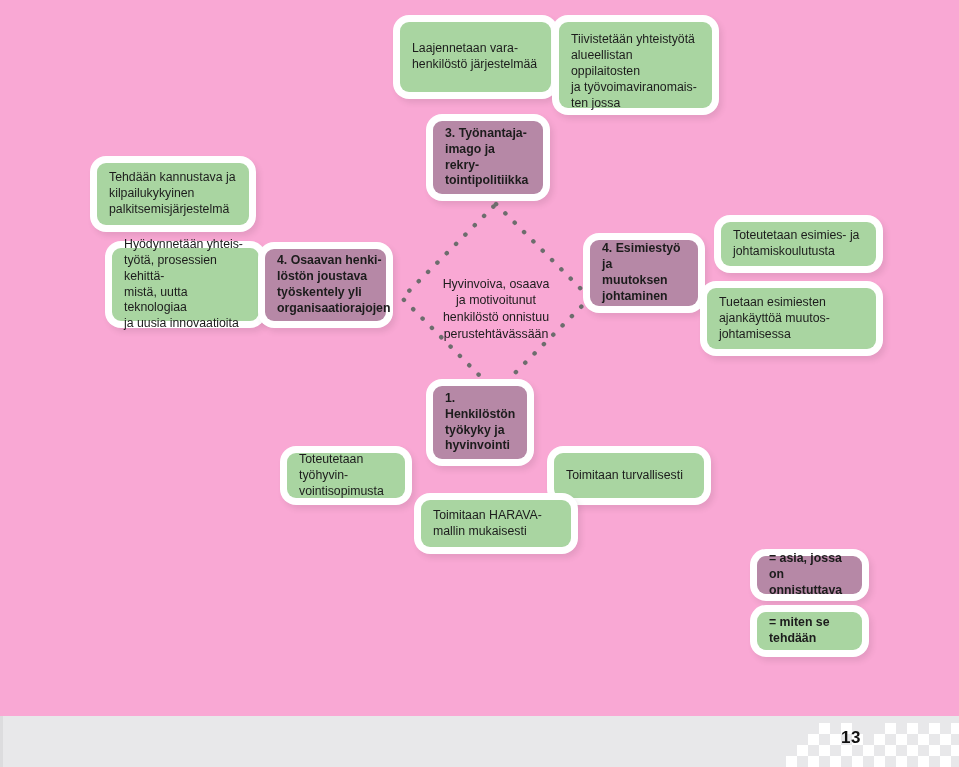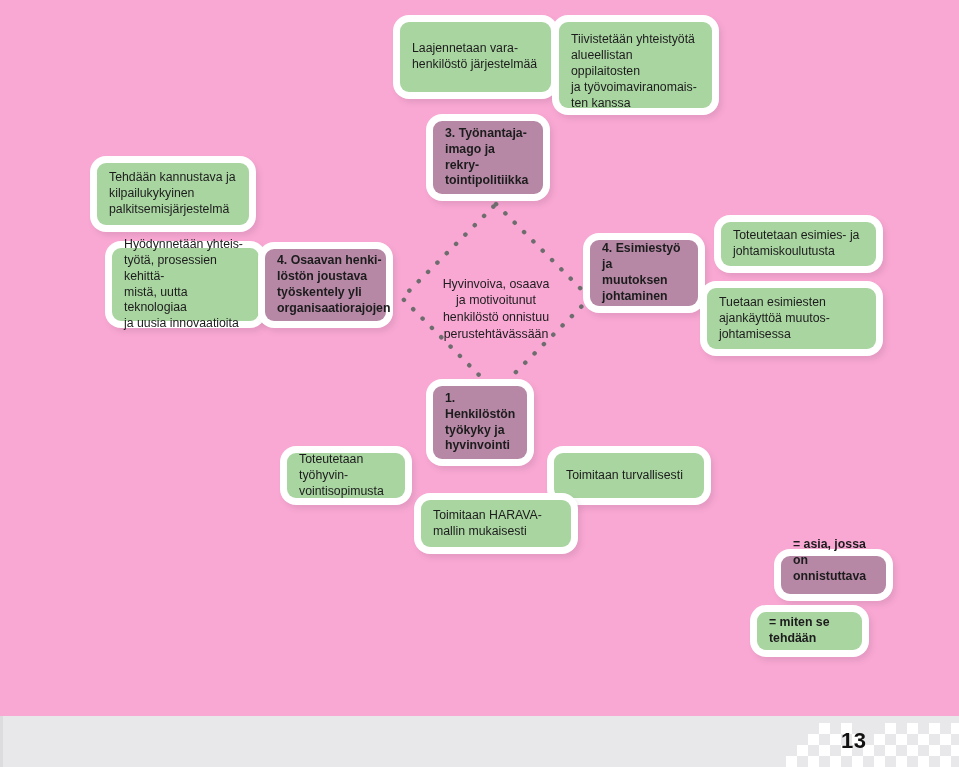--- a/index.html
+++ b/index.html
@@ -101,21 +101,21 @@
     position: absolute;
     top: 716px;
     left: 786px;
     width: 173px;
     height: 51px;
   }
   .page-number {
     position: absolute;
     left: 841px;
     top: 728px;
-    font-size: 22px;
+    font-size: 17px;
     font-weight: bold;
     color: #111111;
     letter-spacing: 0.5px;
   }
 
   
   .legend-box {
     font-size: 12.3px;
     line-height: 1.30;
   }
@@ -127,21 +127,21 @@
 
   <div class="node green" style="left:400px; top:22px; width:151px; height:70px;">
     <span>Laajennetaan vara-
 henkilöstö järjestelmää</span>
   </div>
 
   <div class="node green pad-top" style="left:559px; top:22px; width:153px; height:86px; padding-top:10px;">
     <span>Tiivistetään yhteistyötä
 alueellistan oppilaitosten
 ja työvoimaviranomais-
-ten kanssa</span>
+ten jossa</span>
   </div>
 
 
   <div class="node purple" style="left:433px; top:121px; width:110px; height:73px;">
     <span>3. Työnantaja-
 imago ja rekry-
 tointipolitiikka</span>
   </div>
 
   <div class="node green" style="left:97px; top:163px; width:152px; height:62px;">
@@ -205,21 +205,21 @@
 
   <div class="node green" style="left:554px; top:453px; width:150px; height:45px;">
     <span>Toimitaan turvallisesti</span>
   </div>
 
   <div class="node green" style="left:421px; top:500px; width:150px; height:47px;">
     <span>Toimitaan HARAVA-
 mallin mukaisesti</span>
   </div>
 
-  <div class="node purple legend-box" style="left:781px; top:556px; width:105px; height:38px;align-items:flex-end;">
+  <div class="node purple legend-box" style="left:757px; top:556px; width:105px; height:38px;">
     <span>= asia, jossa on
 onnistuttava</span>
   </div>
 
   <div class="node green legend-box" style="left:757px; top:612px; width:105px; height:38px; font-weight:bold;">
     <span>= miten se
 tehdään</span>
   </div>
 
   <div class="footer-band"></div>

